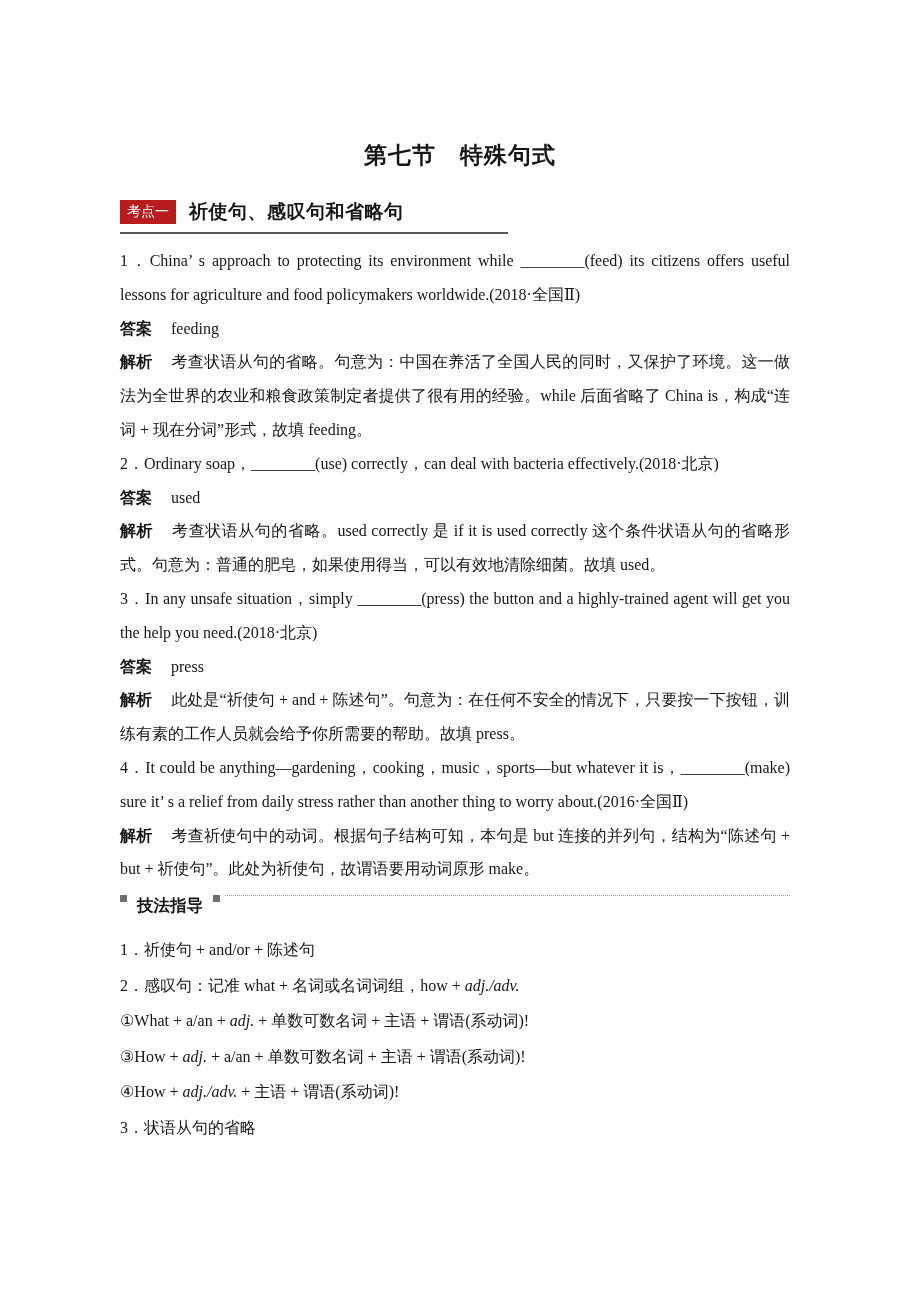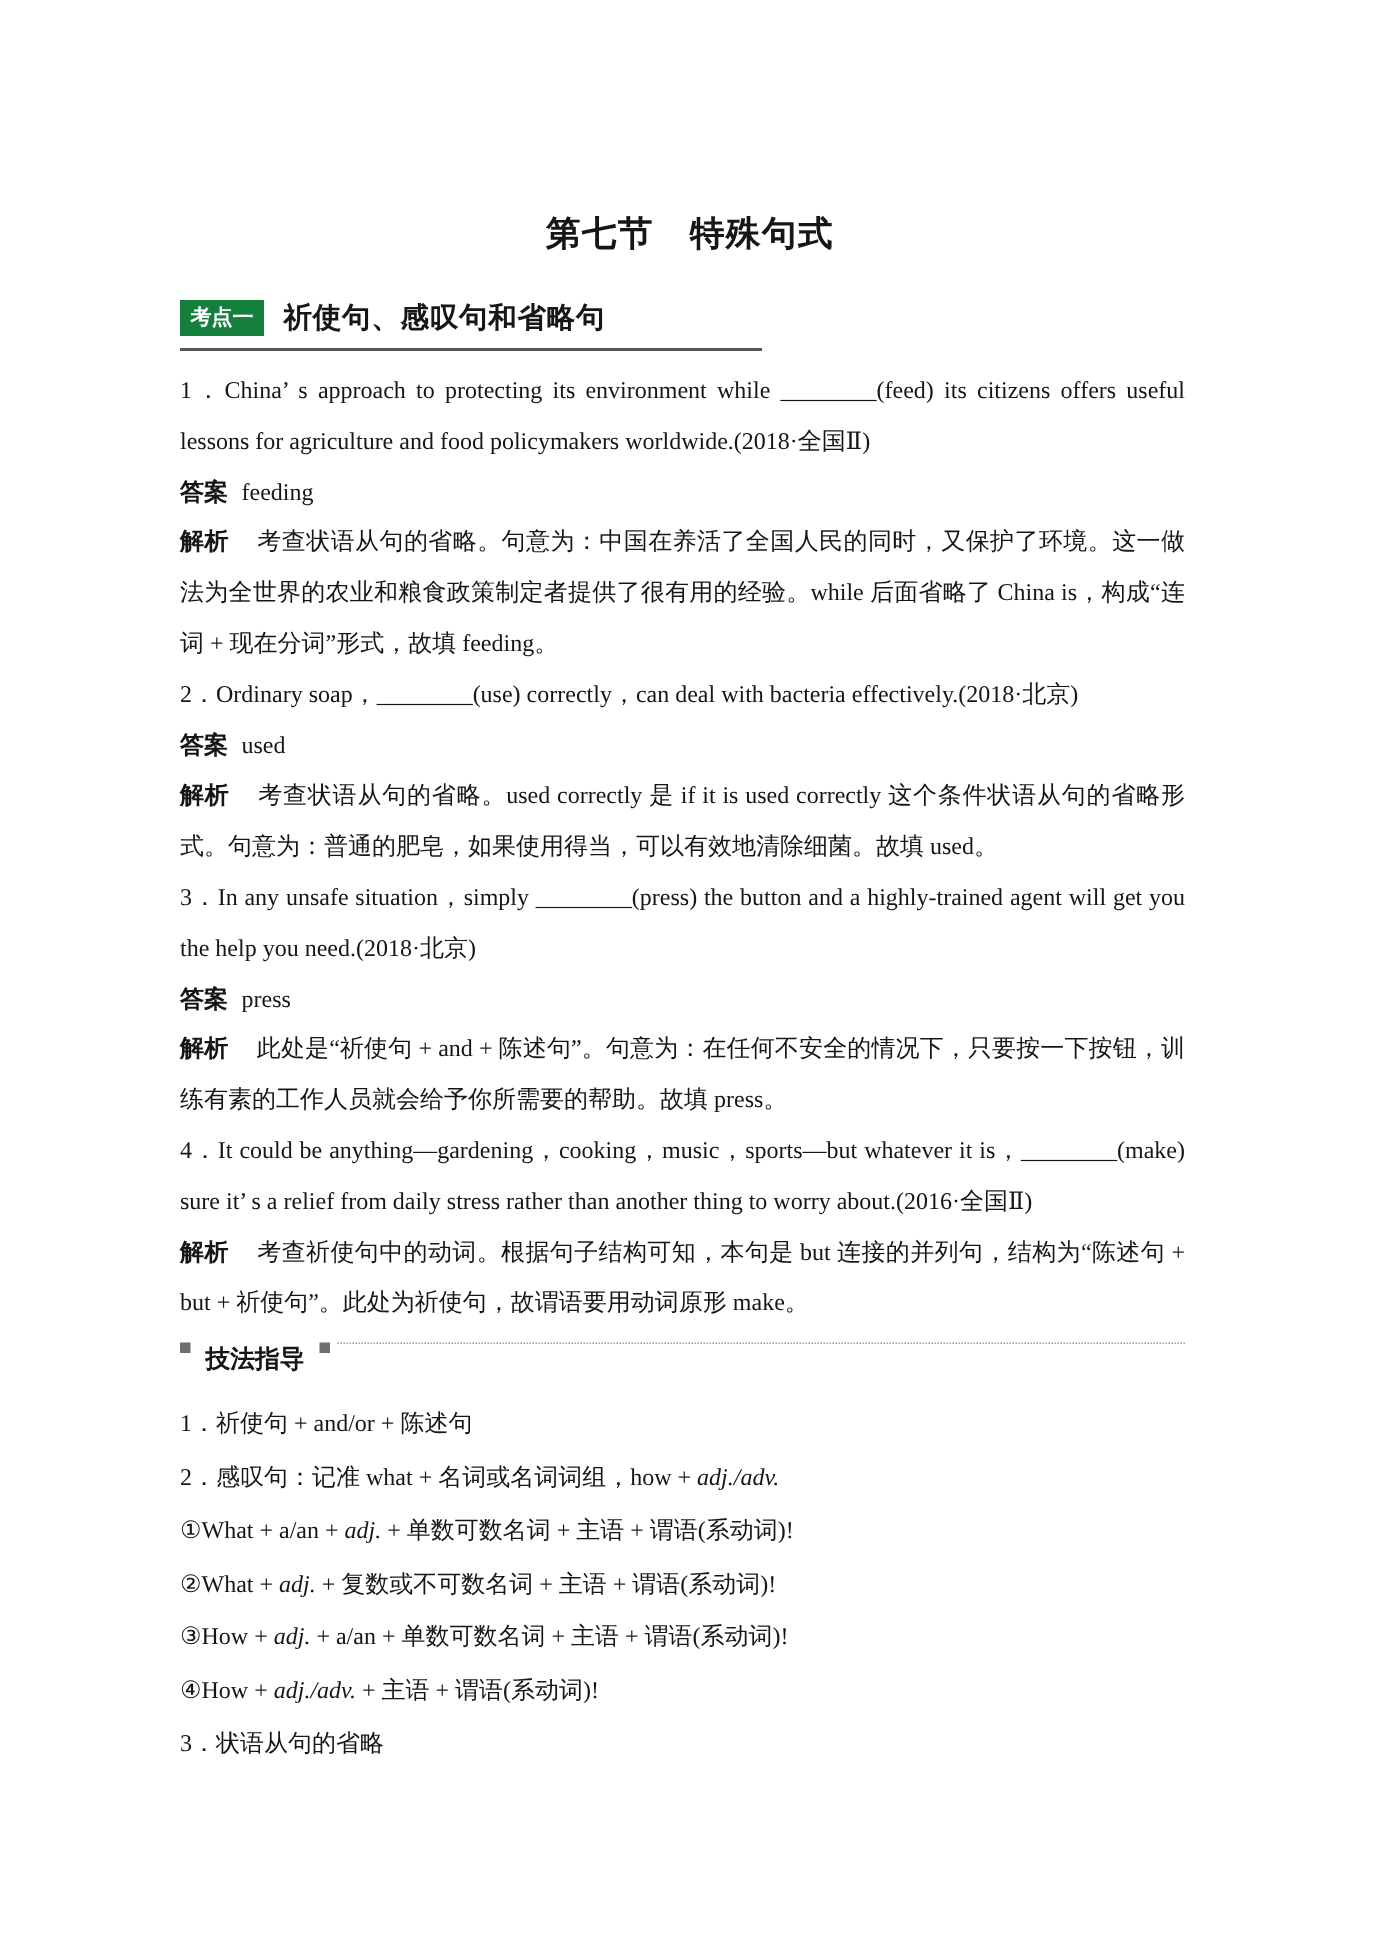--- a/index.html
+++ b/index.html
@@ -27,24 +27,24 @@
 
   .section-header {
     margin-top: 28px;
     width: 388px;
     display: flex;
     align-items: center;
     border-bottom: 2px solid #585858;
     padding-bottom: 7px;
   }
   .badge {
-    background: #15803d;
+    background: #b91c1c;
     color: #ffffff;
     font-family: "Liberation Sans", "DejaVu Sans", sans-serif;
-    font-weight: 700;
+    font-weight: 400;
     font-size: 14px;
     line-height: 1.35;
     padding: 2px 7px 3px 7px;
     flex: none;
   }
   .section-title {
     font-family: "Liberation Sans", "DejaVu Sans", sans-serif;
     font-weight: 700;
     font-size: 19px;
     margin-left: 13px;
@@ -54,21 +54,21 @@
   }
 
   .content { margin-top: 10px; font-size: 16px; line-height: 33.8px; }
   .para { margin: 0; text-align: justify; }
   .para.left { text-align: left; }
   .lbl {
     font-family: "Liberation Sans", "DejaVu Sans", sans-serif;
     font-weight: 700;
     font-size: 16px;
   }
-  .ans-val { margin-left: 9px; text-align: right; }
+  .ans-val { margin-left: 19px; text-align: right; }
   .jx-text-gap { margin-right: 19px; }
 
   .guide-header {
     display: flex;
     margin-top: 9px;
     height: 34px;
   }
   .gsq { width: 7px; height: 7px; background: #6f6f6f; flex: none; }
   .guide-title {
     font-family: "Liberation Sans", "DejaVu Sans", sans-serif;
@@ -125,20 +125,19 @@
       <span class="gsq"></span>
       <span class="guide-title">技法指导</span>
       <span class="gsq"></span>
       <span class="guide-rule"></span>
     </div>
 
     <div class="guide-items">
       <div class="guide-item"><span>1．祈使句 + and/or + 陈述句</span></div>
       <div class="guide-item"><span>2．感叹句：记准 what + 名词或名词词组，how + </span><em>adj./adv.</em></div>
       <div class="guide-item"><span>①What + a/an + </span><em>adj.</em><span> + 单数可数名词 + 主语 + 谓语(系动词)!</span></div>
-      <div class="guide-item"><span>②What + </span><em>adj.</em><span> + 复数或不可数名词 + 主语 + 谓语(系动词)!</span></div>
       <div class="guide-item"><span>③How + </span><em>adj.</em><span> + a/an + 单数可数名词 + 主语 + 谓语(系动词)!</span></div>
       <div class="guide-item"><span>④How + </span><em>adj./adv.</em><span> + 主语 + 谓语(系动词)!</span></div>
       <div class="guide-item"><span>3．状语从句的省略</span></div>
     </div>
 
   </div>
 </div>
 
 </body></html>

